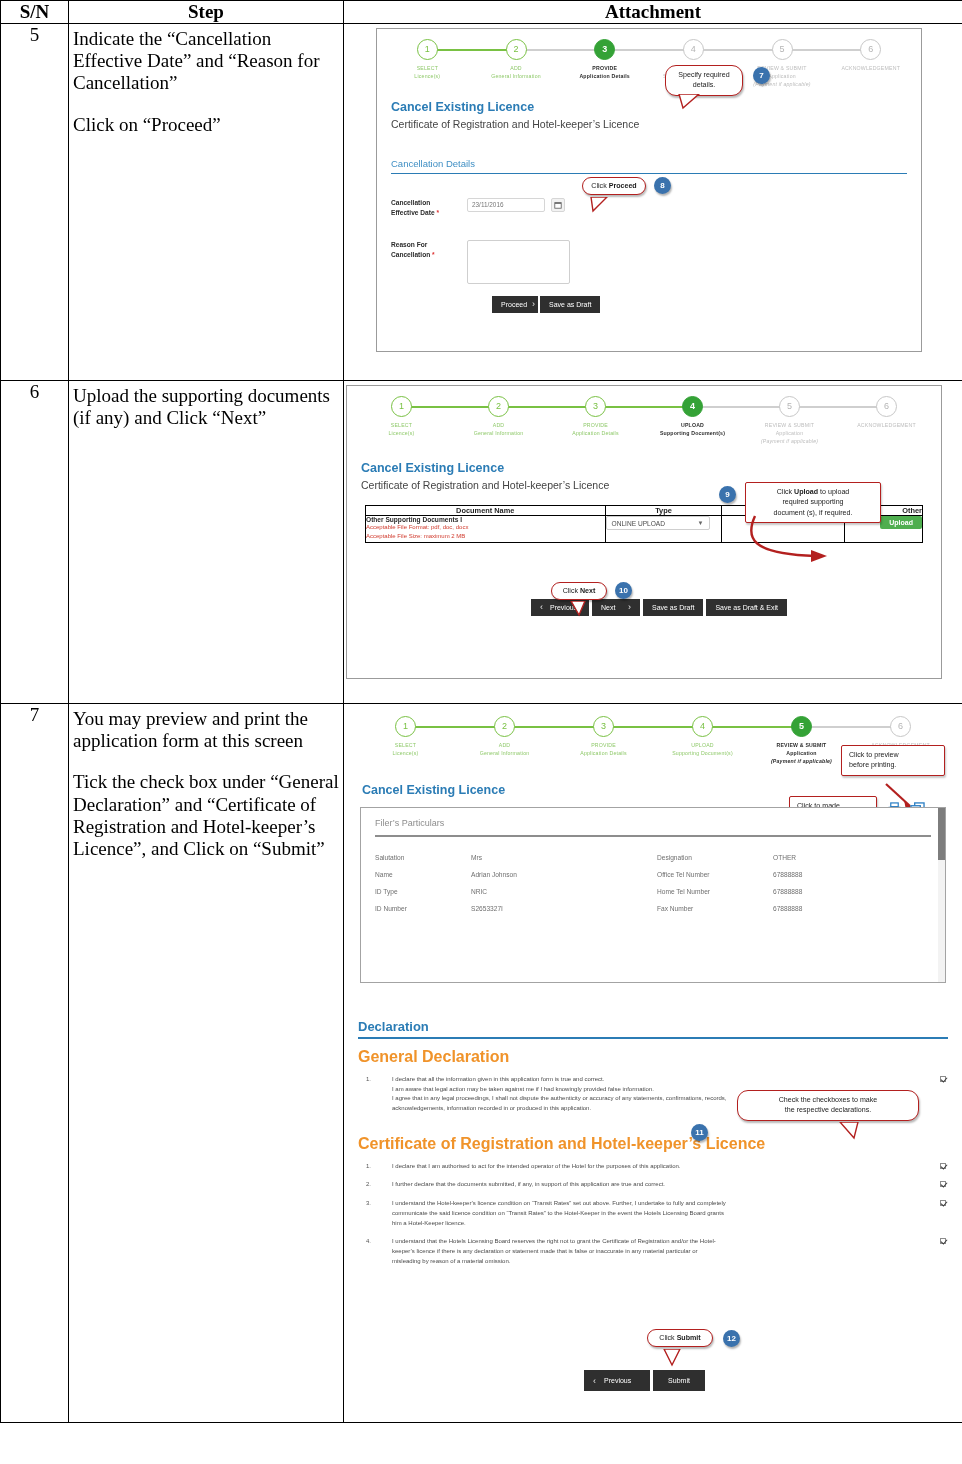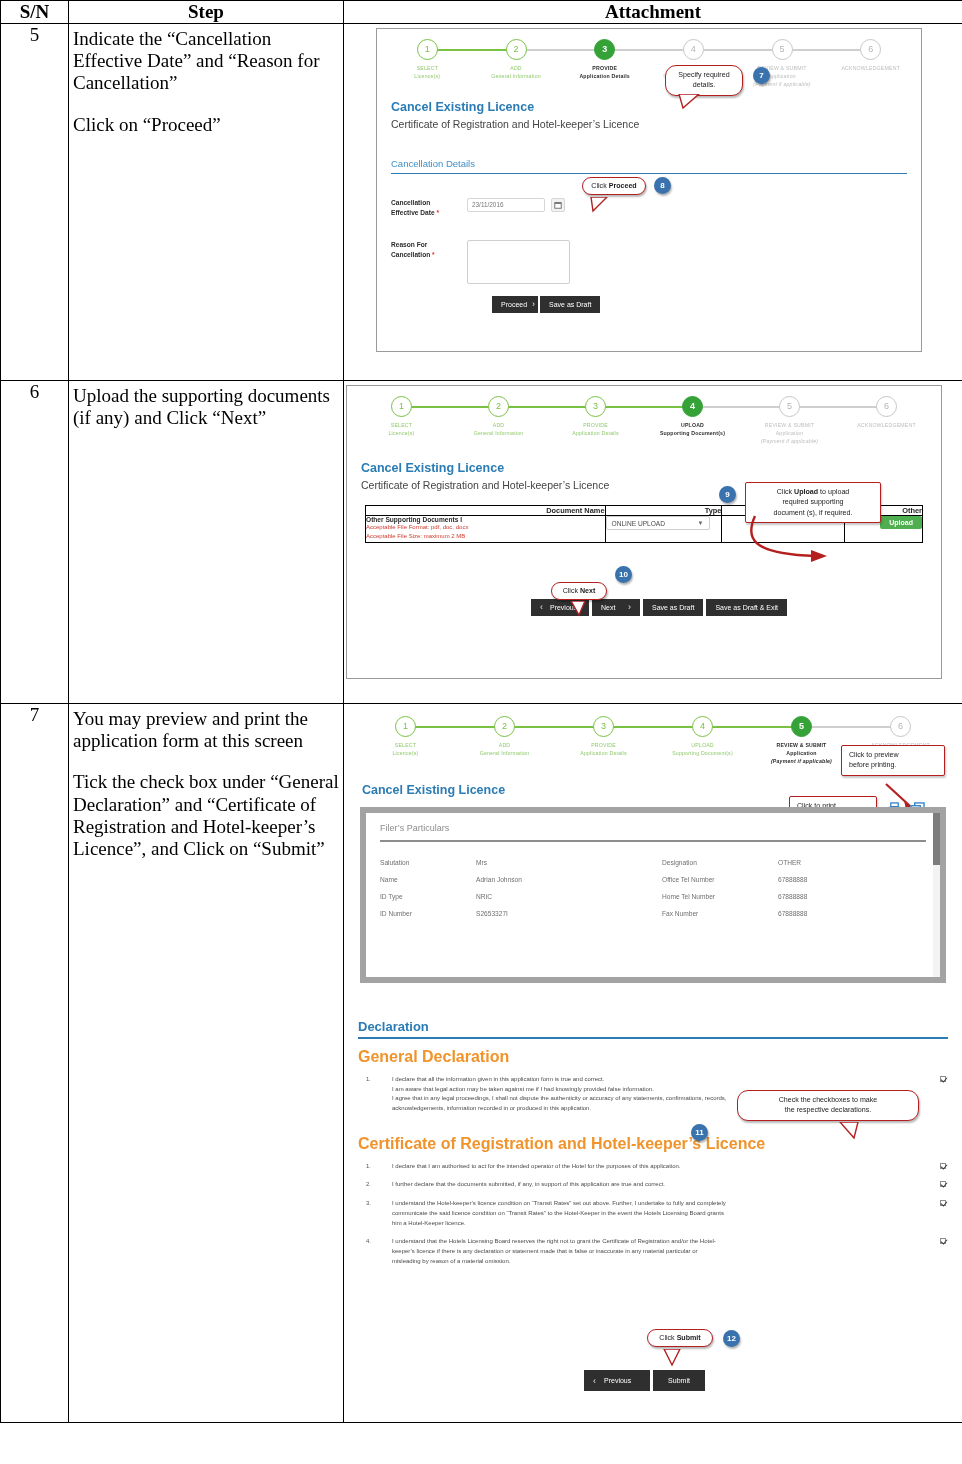--- a/index.html
+++ b/index.html
@@ -117,34 +117,34 @@
     position:absolute; width:17px; height:17px; border-radius:50%;
     background:#3a72ad; color:#fff; font-size:8px; font-weight:bold;
     display:flex; align-items:center; justify-content:center;
     box-shadow:1px 2px 2px rgba(0,0,0,.3);
   }
   .tail { position:absolute; }
 
   
   .dtab { width:100%; font-size:7px; border-collapse:collapse; }
   .dtab th {
-    text-align:right; font-weight:bold; color:#1f1f1f; font-size:7.4px;
+    text-align:center; font-weight:bold; color:#1f1f1f; font-size:7.4px;
     border-bottom:1px solid #d9d9d9; padding:4px 0 5px 0;
   }
   .dtab td { padding:6px 0 10px 0; border-bottom:1px solid #e7e7e7; vertical-align:top; }
   .red-note { color:#d13b2e; font-size:6px; line-height:1.55; }
   .sel {
     border:1px solid #cfcfcf; background:#fff; border-radius:2px;
     font-size:6.6px; color:#4a4a4a; padding:2px 5px;
     display:flex; align-items:center; justify-content:space-between; width:104px; height:14px;
   }
   .sel .car { font-size:6px; color:#666; }
 
   
-  .fcard { border:6px solid #a3a3a3; background:#fff; margin:0 16px; position:relative; }
+  .fcard { border:1px solid #a3a3a3; background:#fff; margin:0 16px; position:relative; }
   .fcard-hd { color:#8d8d8d; font-size:9px; padding:10px 0 7px 14px; }
   .fcard-rule { height:2px; background:#8d8d8d; margin:0 14px 2px 14px; }
   .frow { display:flex; font-size:6.6px; color:#6f6f6f; padding:5px 14px; }
   .frow .k1 { width:96px; }
   .frow .v1 { width:186px; }
   .frow .k2 { width:116px; }
   .sbar { position:absolute; top:0; right:0; width:7px; bottom:0; background:#f3f3f3; }
   .sbar i { position:absolute; top:0; left:0; width:7px; height:52px; background:#7d7d7d; display:block; }
 
   
@@ -409,21 +409,21 @@
             <path d="M10,2 C0,24 6,40 70,42" stroke="#b3201f" stroke-width="2.4" fill="none"></path>
             <polygon points="66,36 82,42 66,48" fill="#b3201f"></polygon>
           </svg>
 
           <div class="callout" style="left:204px; top:196px; width:56px; padding:3px 6px;">
             <span>Click </span><b>Next</b>
           </div>
           <svg class="tail" style="left:222px; top:215px;" width="22" height="16">
             <polygon points="2,0 16,0 10,14" fill="#fff" stroke="#b3201f" stroke-width="1.4"></polygon>
           </svg>
-          <div class="badge" style="left:268px; top:180px;">10</div>
+          <div class="badge" style="left:268px; top:196px;">10</div>
         </div>
         <div class="foot-ghost">&nbsp;&nbsp;&nbsp;&nbsp;&nbsp;&nbsp;</div>
       </div>
     </td>
   </tr>
 
   <tr>
     <td class="c-sn">7</td>
     <td class="c-step">
       <p>You may preview and print the application form at this screen</p>
@@ -483,21 +483,21 @@
         <div class="callout sq" style="left:497px; top:41px; width:104px; border-radius:2px; text-align:left;">
           <div>Click to preview</div>
           <div>before printing.</div>
         </div>
         <svg class="tail" style="left:540px; top:78px;" width="40" height="30">
           <line x1="2" y1="2" x2="26" y2="24" stroke="#b3201f" stroke-width="2.2"></line>
           <polygon points="20,18 30,28 22,28" fill="#b3201f"></polygon>
         </svg>
 
         <div class="callout sq" style="left:445px; top:92px; width:88px; border-radius:2px; text-align:left;">
-          <div>Click to print</div>
+          <div>Click to made</div>
           <div>application.</div>
         </div>
         <svg class="tail" style="left:533px; top:104px;" width="32" height="14">
           <line x1="30" y1="7" x2="8" y2="7" stroke="#b3201f" stroke-width="2.2"></line>
           <polygon points="10,1 0,7 10,13" fill="#b3201f"></polygon>
         </svg>
 
         <div style="position:absolute; left:543px; top:98px;">
           <svg width="15" height="14" viewBox="0 0 16 15">
             <rect x="4" y="1" width="8" height="4" fill="none" stroke="#2a7ec4" stroke-width="1.3"></rect>

